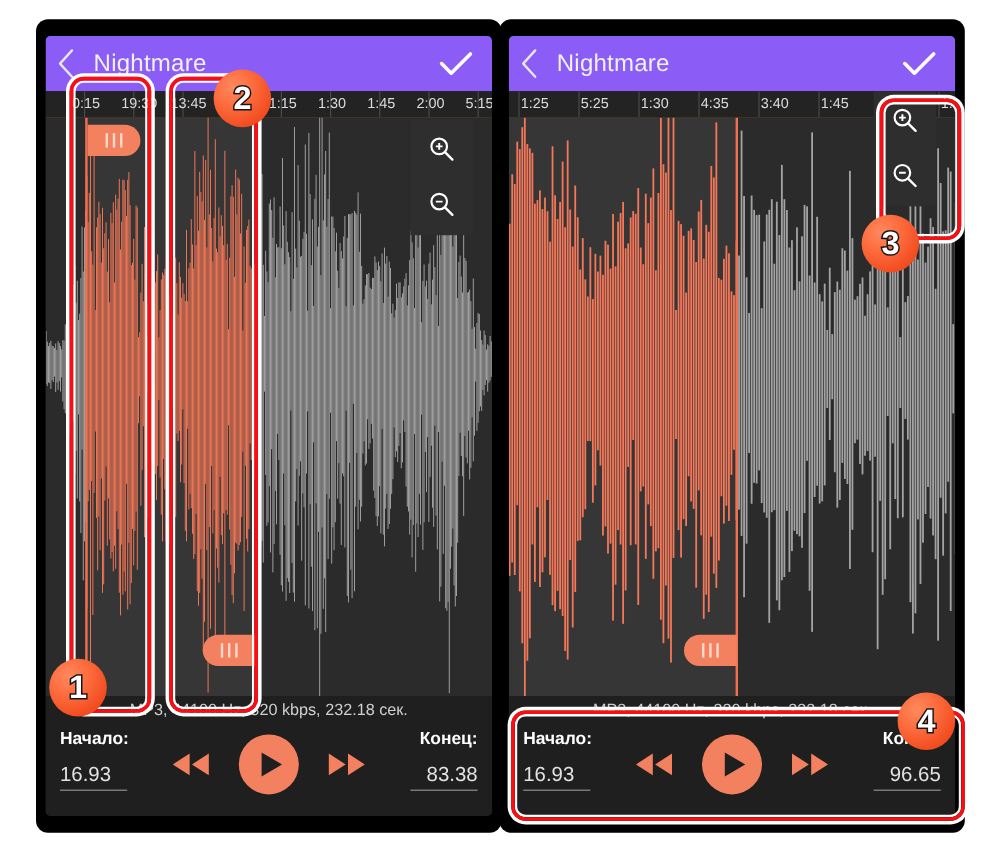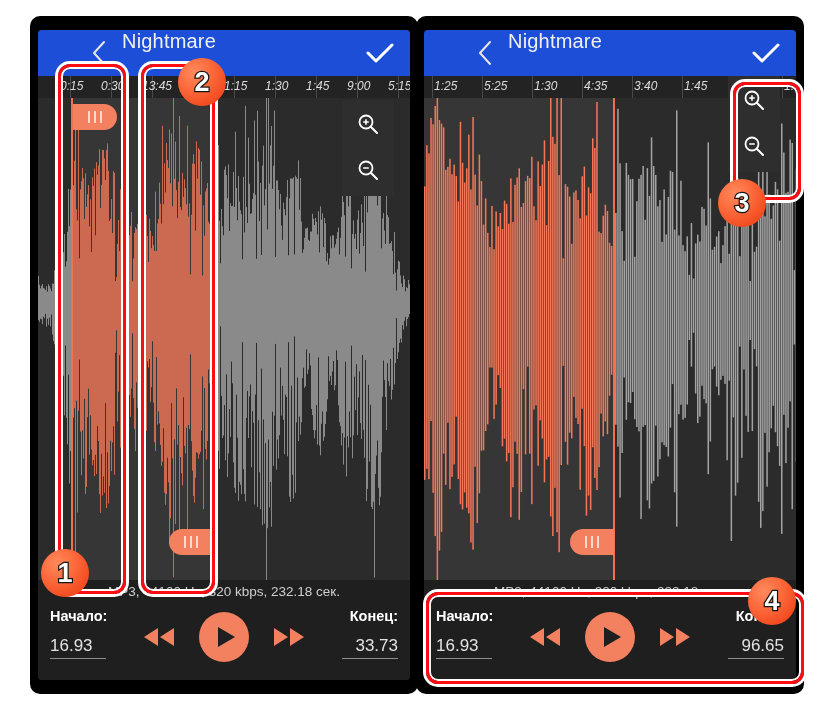--- a/index.html
+++ b/index.html
@@ -18,42 +18,42 @@
   #phone-left{left:30px;}
   #phone-right{left:416px;}
   .screen{
     position:absolute;left:8px;right:8px;top:14px;bottom:14px;
     background:#1b1b1b;border-radius:4px;overflow:hidden;
     display:flex;flex-direction:column;
   }
 
   
   .appbar{
-    position:relative;height:46px;flex:0 0 46px;background:#1d4ed8;
-    display:flex;align-items:flex-start;padding-left:44px;
+    position:relative;height:46px;flex:0 0 46px;background:#8b5cf6;
+    display:flex;align-items:center;
   }
   .back-icon{
     width:34px;height:46px;display:flex;align-items:center;justify-content:center;
     color:#e6e6e6;
   }
   .back-icon svg{display:block;}
   .app-title{
     color:#f0f0f0;font-size:20px;font-weight:400;letter-spacing:.2px;
     margin-left:6px;white-space:nowrap;
   }
   .check-icon{
     position:absolute;right:12px;top:0;height:46px;width:36px;
     display:flex;align-items:center;justify-content:center;color:#ffffff;
   }
 
   
   .wave-area{position:relative;flex:1 1 auto;background:#2b2b2b;overflow:hidden;}
   .ruler{
     position:relative;height:22px;background:#232323;
-    border-bottom:1px solid #a16207;overflow:hidden;font-style:italic;
+    border-bottom:1px solid #a16207;overflow:hidden;
   }
   .ruler .tick{
     position:absolute;top:0;bottom:0;width:1px;background:#4a4a4a;
   }
   .ruler .tlabel{
     position:absolute;top:3px;color:#dcdcdc;font-size:12px;line-height:14px;
     white-space:nowrap;
   }
   .wave-canvas{position:absolute;left:0;right:0;top:22px;bottom:0;overflow:hidden;background:#2b2b2b;}
   .wave-canvas svg{display:block;width:100%;height:100%;}
@@ -159,27 +159,27 @@
           <div class="tick" style="left:32px"></div>
           <div class="tick" style="left:73px"></div>
           <div class="tick" style="left:114px"></div>
           <div class="tick" style="left:155px"></div>
           <div class="tick" style="left:196px"></div>
           <div class="tick" style="left:237px"></div>
           <div class="tick" style="left:278px"></div>
           <div class="tick" style="left:319px"></div>
           <div class="tick" style="left:360px"></div>
           <div class="tlabel" style="left:22px">0:15</div>
-          <div class="tlabel" style="left:63px">0:30</div>
+          <div class="tlabel" style="left:63px">19:30</div>
           <div class="tlabel" style="left:104px">13:45</div>
           <div class="tlabel" style="left:145px">1:00</div>
           <div class="tlabel" style="left:186px">1:15</div>
           <div class="tlabel" style="left:227px">1:30</div>
           <div class="tlabel" style="left:268px">1:45</div>
-          <div class="tlabel" style="left:309px">9:00</div>
+          <div class="tlabel" style="left:309px">2:00</div>
           <div class="tlabel" style="left:350px">5:15</div>
 
         </div>
 
         <div class="wave-canvas">
           <svg id="wave-left" viewBox="0 0 372 500" preserveAspectRatio="none">
               <rect x="0" y="0" width="372" height="500" fill="#2b2b2b"></rect>
               <rect x="0.00" y="184.45" width="0.80" height="45.74" fill="#a3a3a3"></rect>
               <rect x="1.00" y="193.63" width="0.80" height="38.43" fill="#a3a3a3"></rect>
               <rect x="2.00" y="197.51" width="0.80" height="31.44" fill="#a3a3a3"></rect>
@@ -608,21 +608,21 @@
           </div>
           <div class="tbtn">
             <svg width="36" height="22" viewBox="0 0 36 22">
                 <polygon class="navchevron" points="3,2 3,20 17,11"></polygon>
                 <polygon class="navchevron" points="19,2 19,20 33,11"></polygon>
               </svg>
           </div>
         </div>
         <div class="edge right">
           <span class="cap">Конец:</span>
-          <span class="val">33.73</span>
+          <span class="val">83.38</span>
         </div>
       </div>
 
     </div>
   </div>
 
   <div class="phone" id="phone-right">
     <div class="screen">
 
       <div class="appbar">

